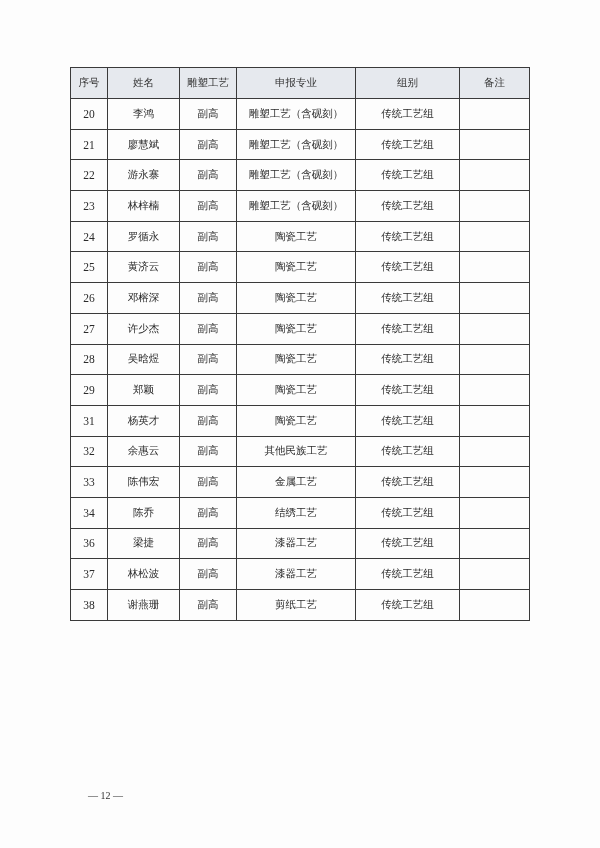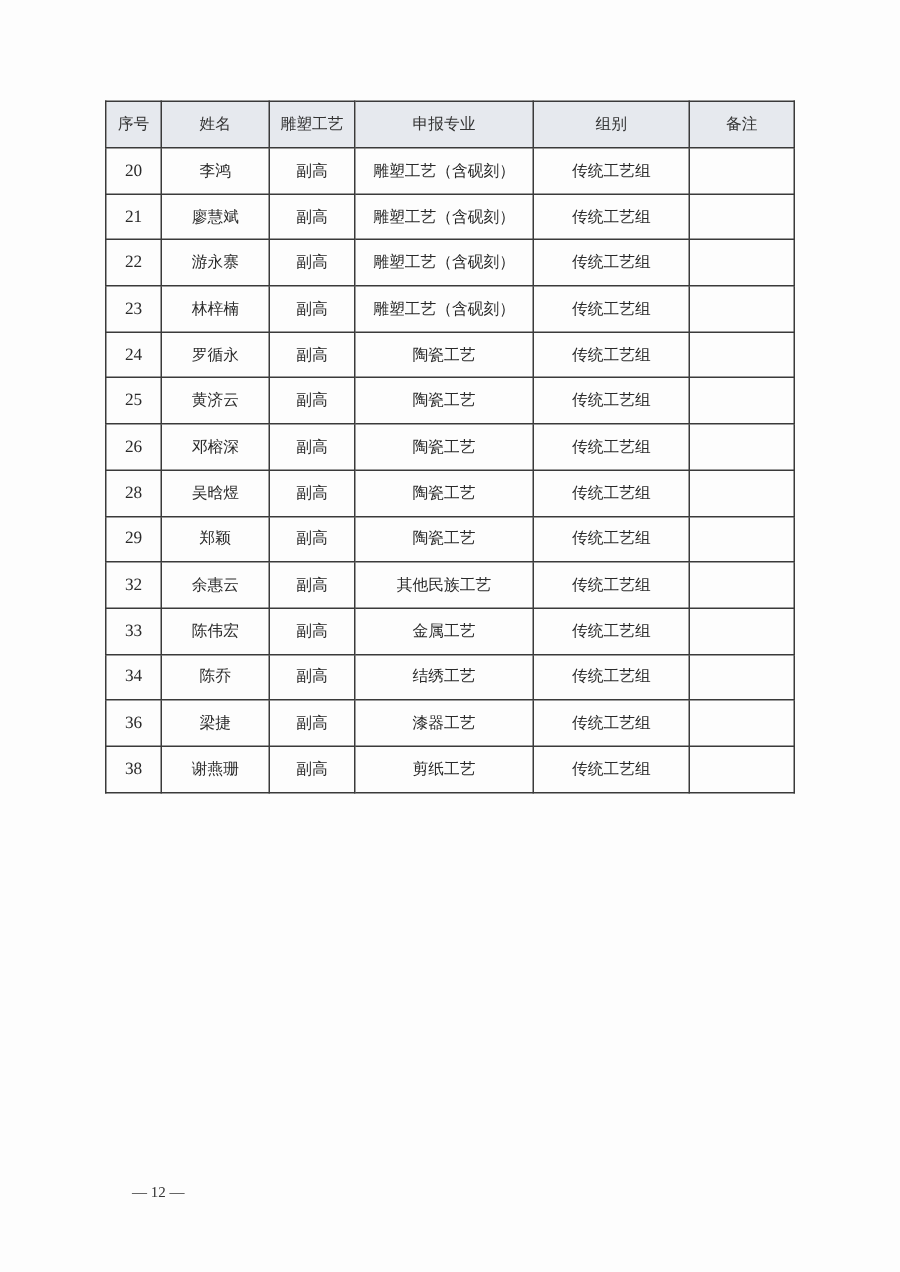--- a/index.html
+++ b/index.html
@@ -136,36 +136,52 @@
         </tr>
         <tr>
           <td class="num">26</td>
           <td>邓榕深</td>
           <td>副高</td>
           <td>陶瓷工艺</td>
           <td>传统工艺组</td>
           <td></td>
         </tr>
         <tr>
+          <td class="num">27</td>
+          <td>许少杰</td>
+          <td>副高</td>
+          <td>陶瓷工艺</td>
+          <td>传统工艺组</td>
+          <td></td>
+        </tr>
+        <tr>
           <td class="num">28</td>
           <td>吴晗煜</td>
           <td>副高</td>
           <td>陶瓷工艺</td>
           <td>传统工艺组</td>
           <td></td>
         </tr>
         <tr>
           <td class="num">29</td>
           <td>郑颖</td>
           <td>副高</td>
           <td>陶瓷工艺</td>
           <td>传统工艺组</td>
           <td></td>
         </tr>
         <tr>
+          <td class="num">31</td>
+          <td>杨英才</td>
+          <td>副高</td>
+          <td>陶瓷工艺</td>
+          <td>传统工艺组</td>
+          <td></td>
+        </tr>
+        <tr>
           <td class="num">32</td>
           <td>余惠云</td>
           <td>副高</td>
           <td>其他民族工艺</td>
           <td>传统工艺组</td>
           <td></td>
         </tr>
         <tr>
           <td class="num">33</td>
           <td>陈伟宏</td>
@@ -178,20 +194,28 @@
           <td class="num">34</td>
           <td>陈乔</td>
           <td>副高</td>
           <td>结绣工艺</td>
           <td>传统工艺组</td>
           <td></td>
         </tr>
         <tr>
           <td class="num">36</td>
           <td>梁捷</td>
+          <td>副高</td>
+          <td>漆器工艺</td>
+          <td>传统工艺组</td>
+          <td></td>
+        </tr>
+        <tr>
+          <td class="num">37</td>
+          <td>林松波</td>
           <td>副高</td>
           <td>漆器工艺</td>
           <td>传统工艺组</td>
           <td></td>
         </tr>
         <tr>
           <td class="num">38</td>
           <td>谢燕珊</td>
           <td>副高</td>
           <td>剪纸工艺</td>

